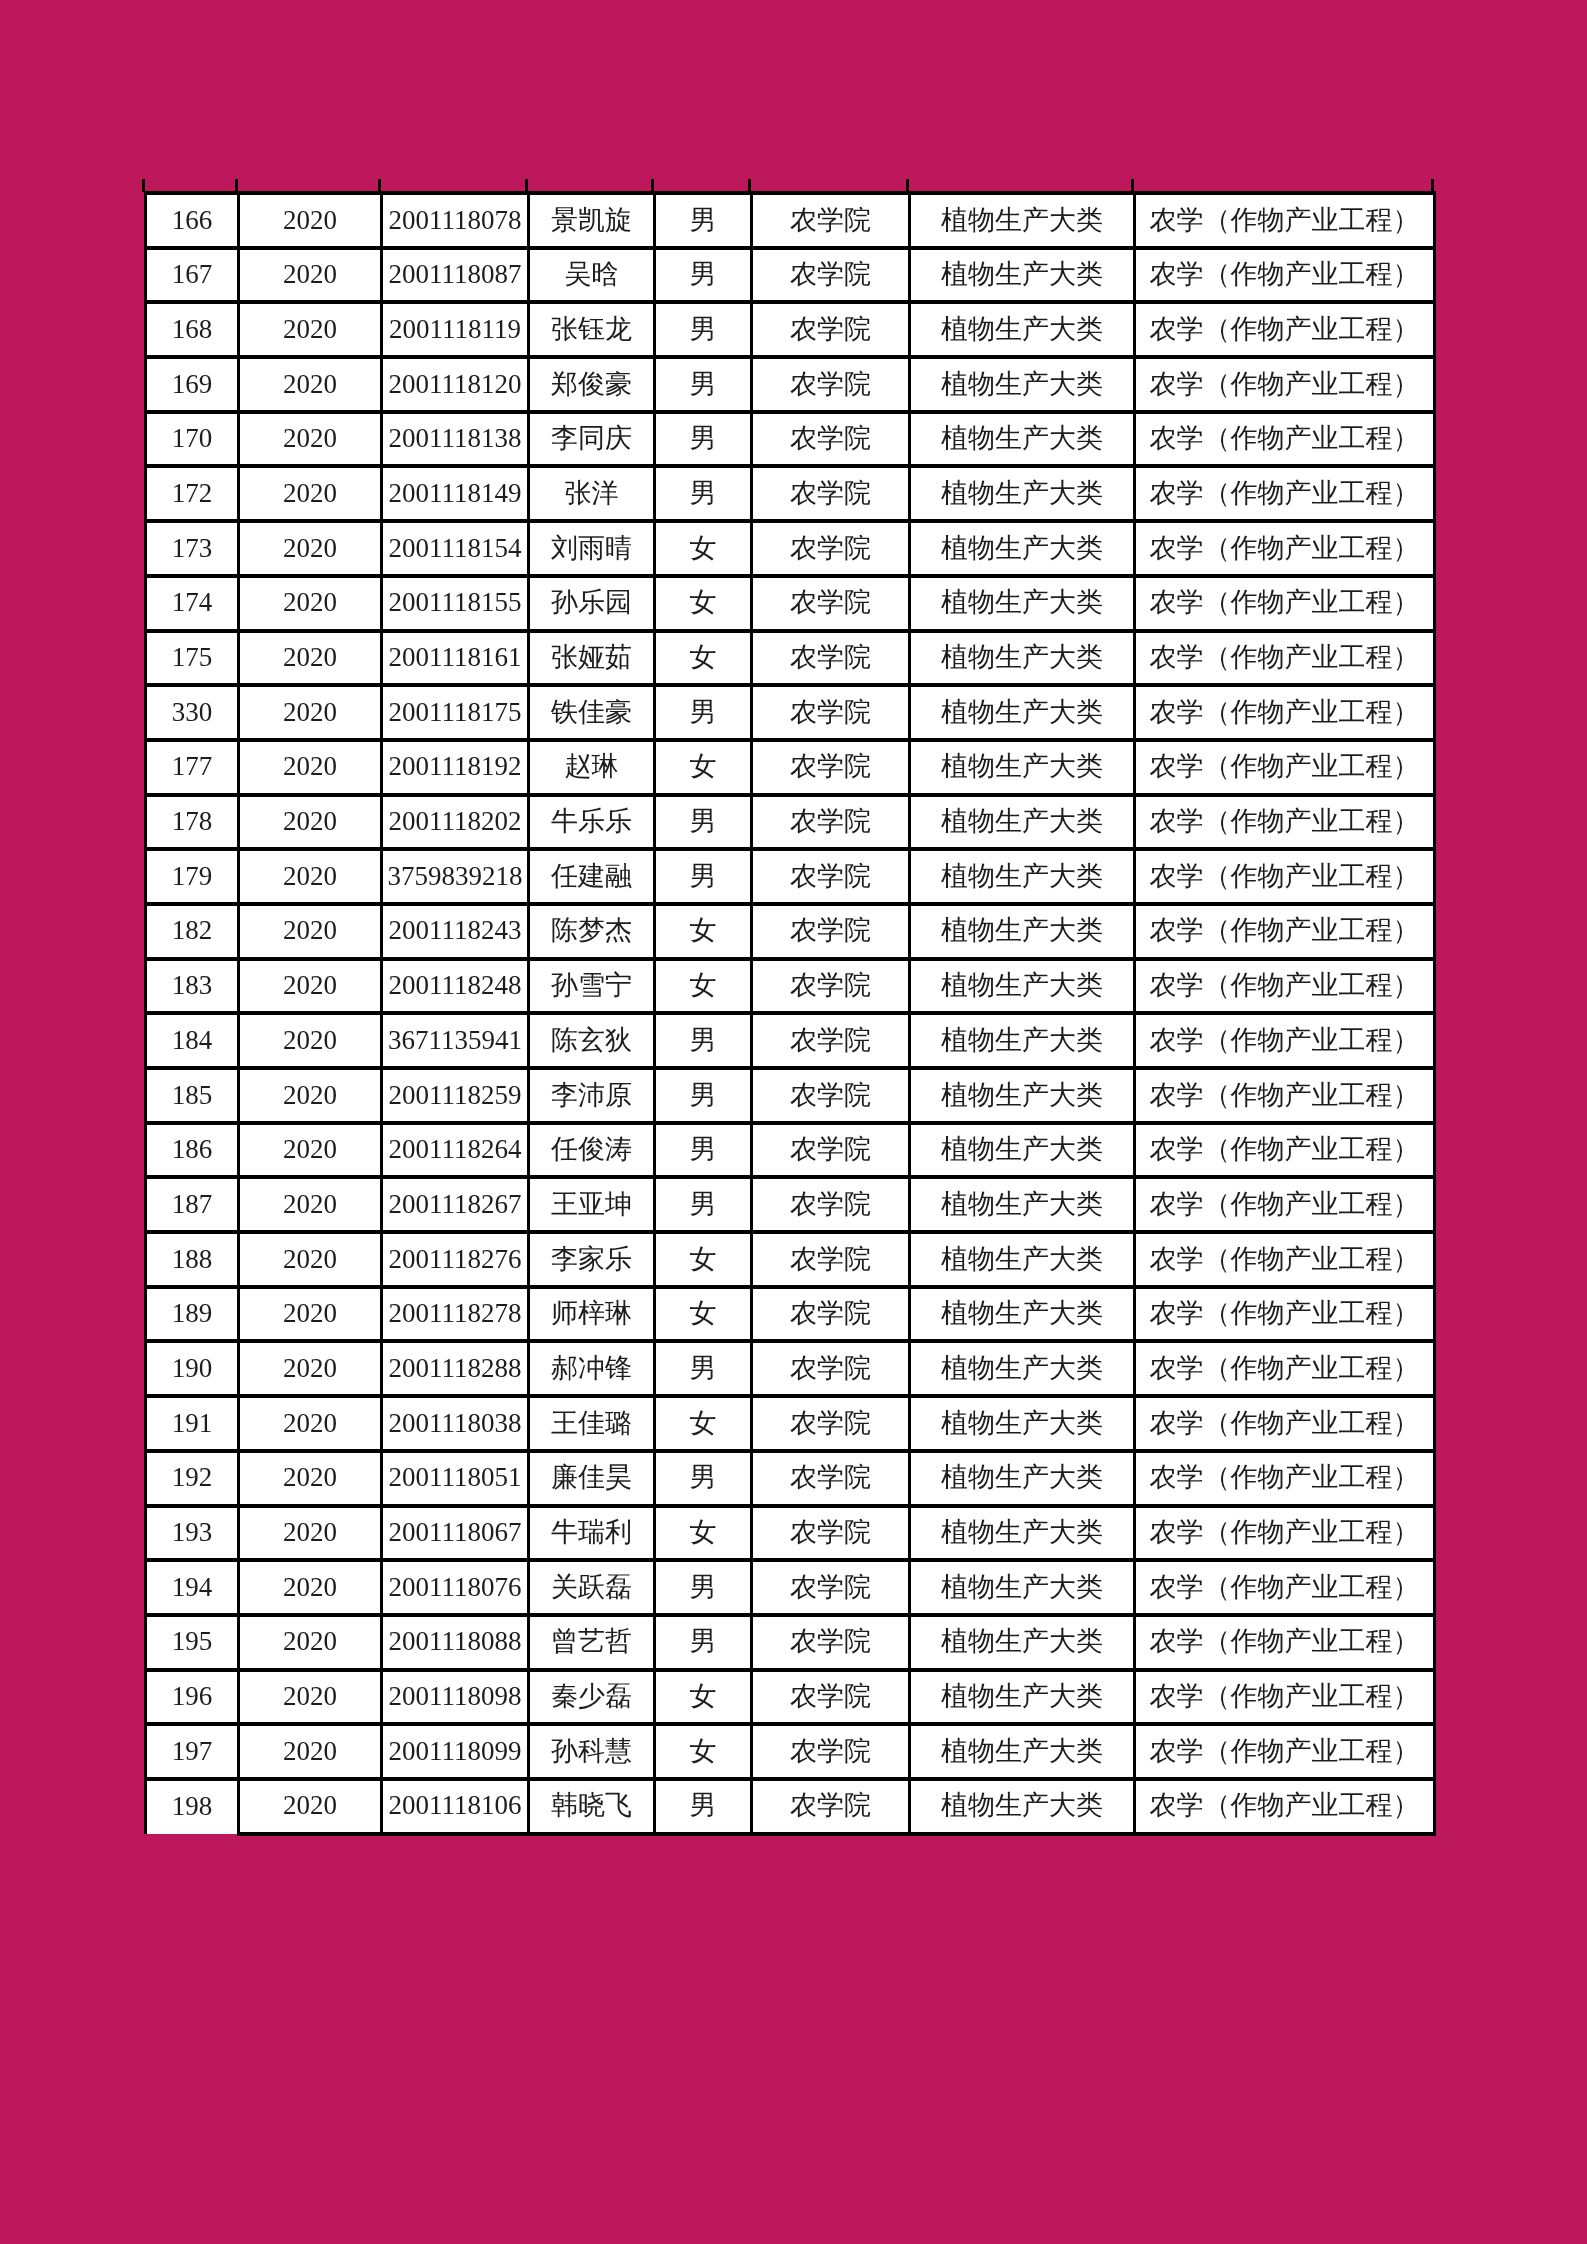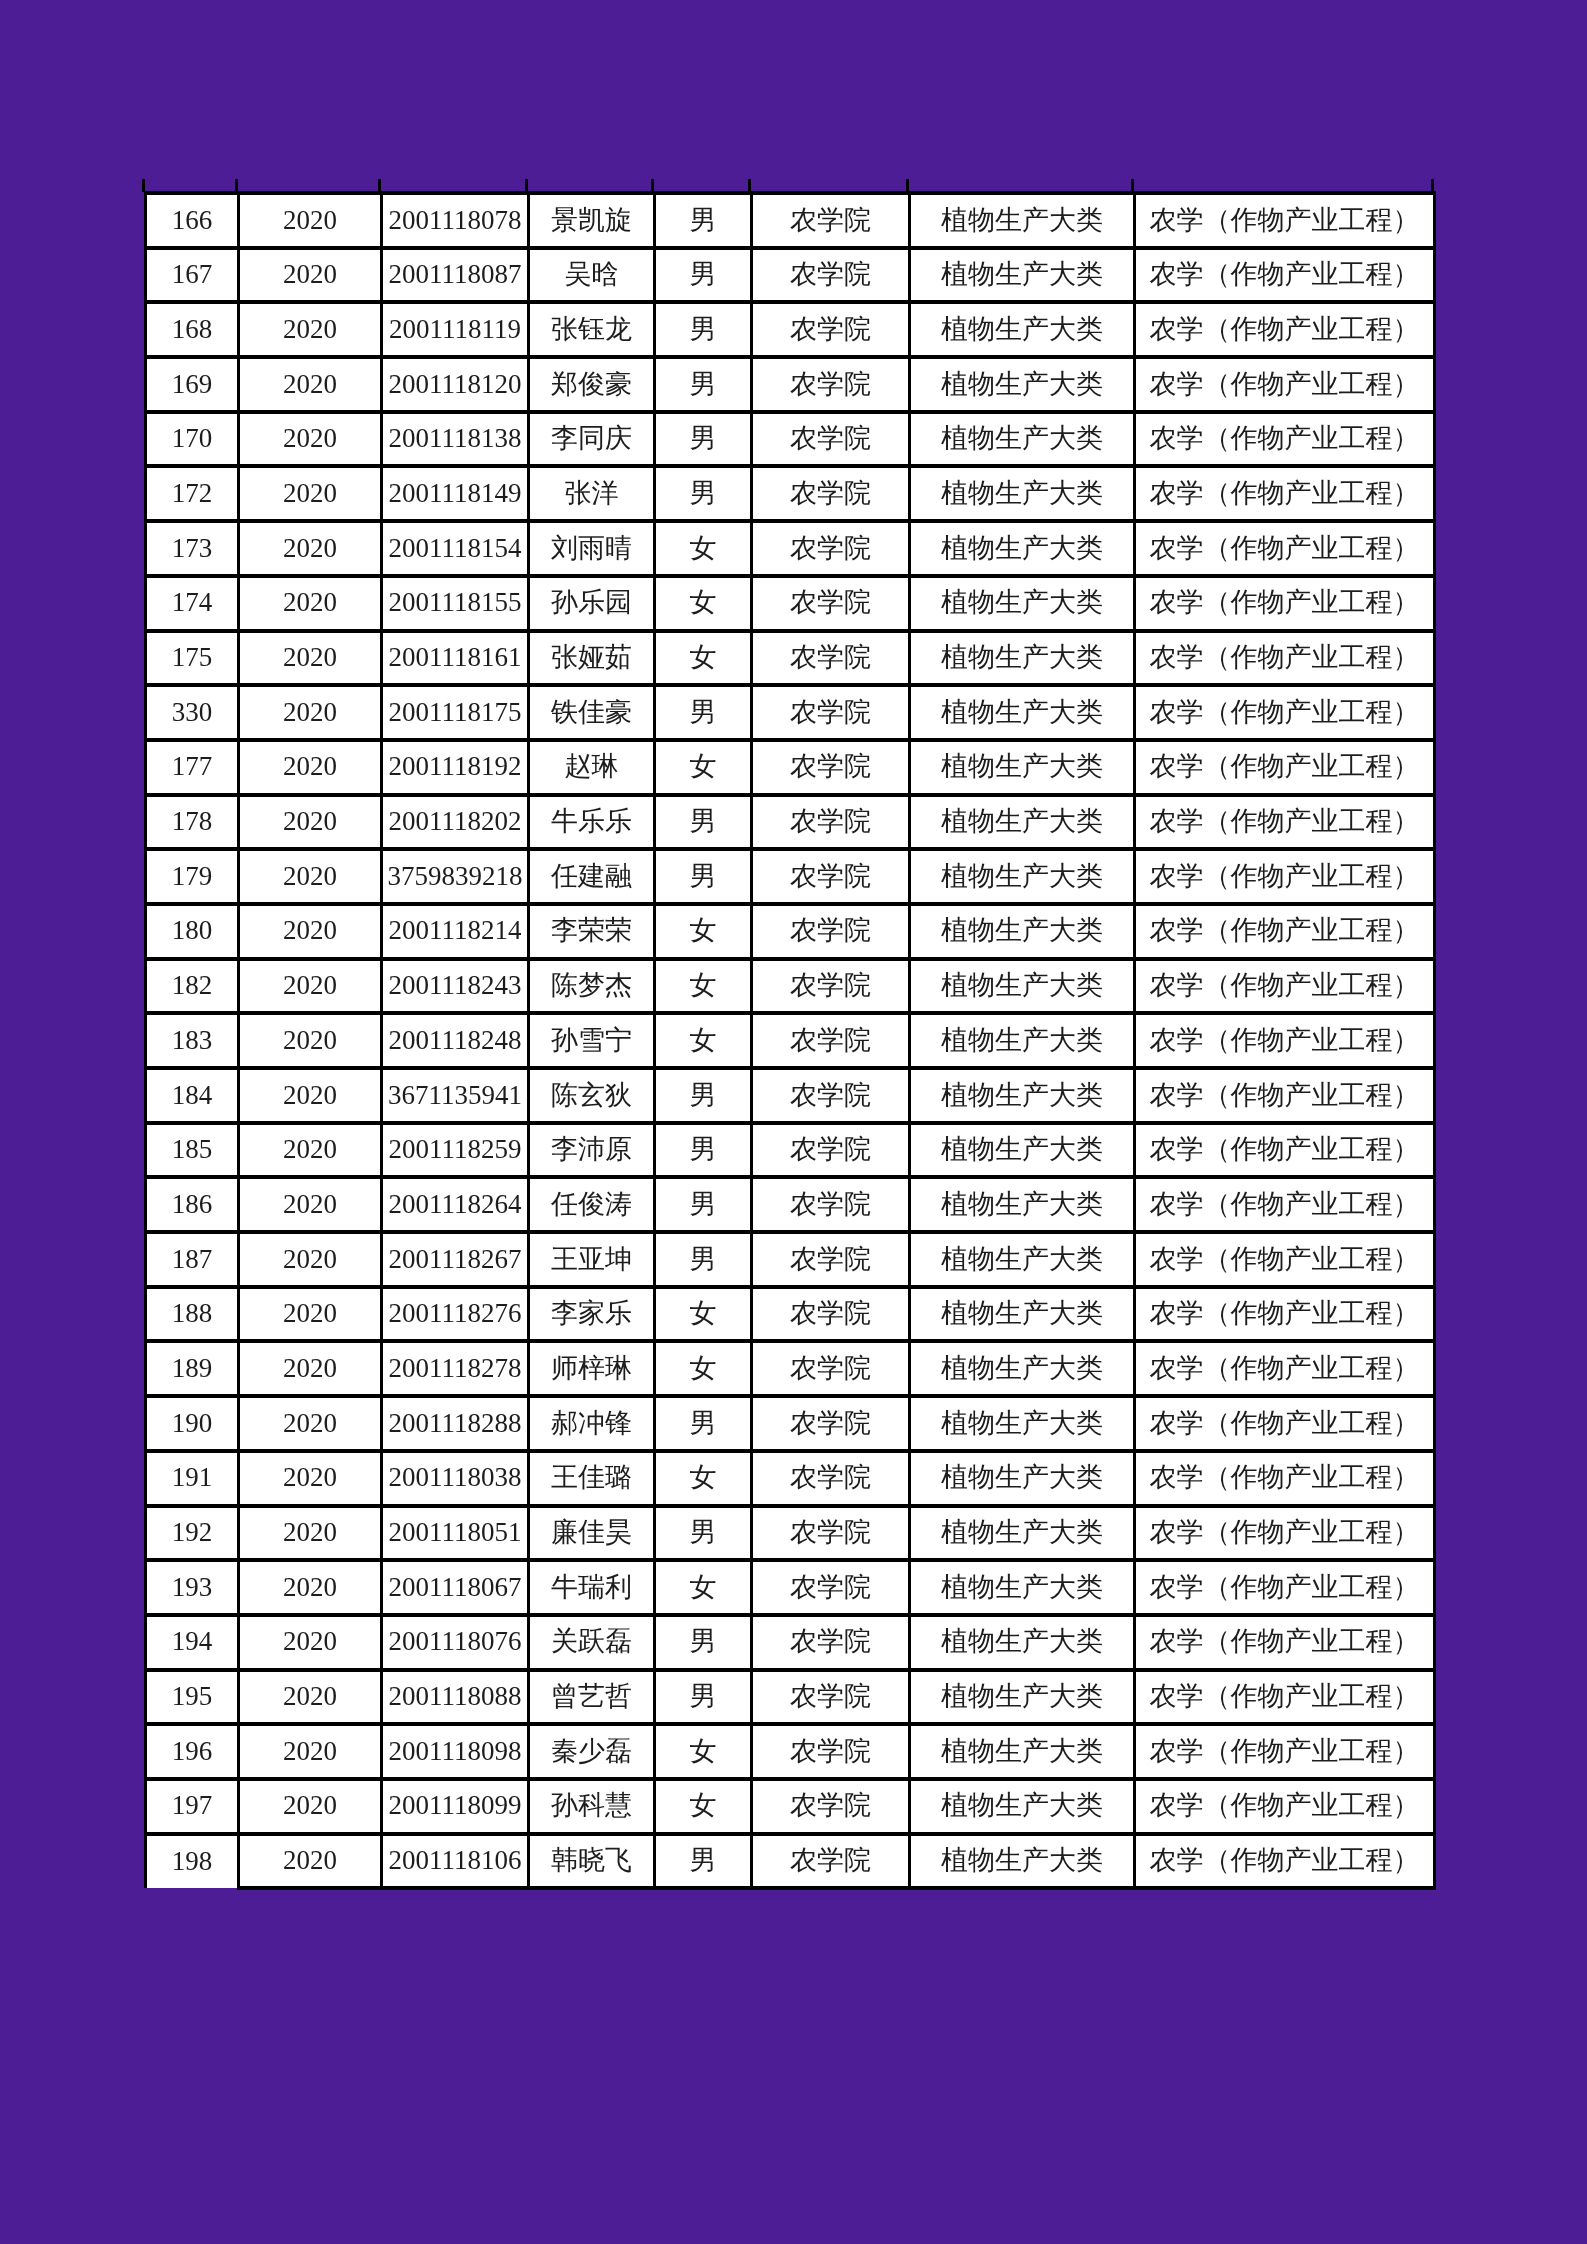--- a/index.html
+++ b/index.html
@@ -11,21 +11,21 @@
     width: 1587px;
     height: 2244px;
     position: relative;
     font-family: "Liberation Serif", "DejaVu Serif", serif;
     color: #1d1d1f;
     overflow: hidden;
   }
   .sheet {
     position: absolute;
     inset: 0;
-    background: #4c1d95;
+    background: #be185d;
   }
   table.student-table {
     position: absolute;
     left: 144px;
     top: 191px;
     width: 1289px;
     border-collapse: collapse;
     table-layout: fixed;
   }
   table.student-table td {
@@ -206,30 +206,20 @@
           <td>179</td>
           <td>2020</td>
           <td>3759839218</td>
           <td>任建融</td>
           <td>男</td>
           <td>农学院</td>
           <td>植物生产大类</td>
           <td>农学（作物产业工程）</td>
         </tr>
         <tr>
-          <td>180</td>
-          <td>2020</td>
-          <td>2001118214</td>
-          <td>李荣荣</td>
-          <td>女</td>
-          <td>农学院</td>
-          <td>植物生产大类</td>
-          <td>农学（作物产业工程）</td>
-        </tr>
-        <tr>
           <td>182</td>
           <td>2020</td>
           <td>2001118243</td>
           <td>陈梦杰</td>
           <td>女</td>
           <td>农学院</td>
           <td>植物生产大类</td>
           <td>农学（作物产业工程）</td>
         </tr>
         <tr>

